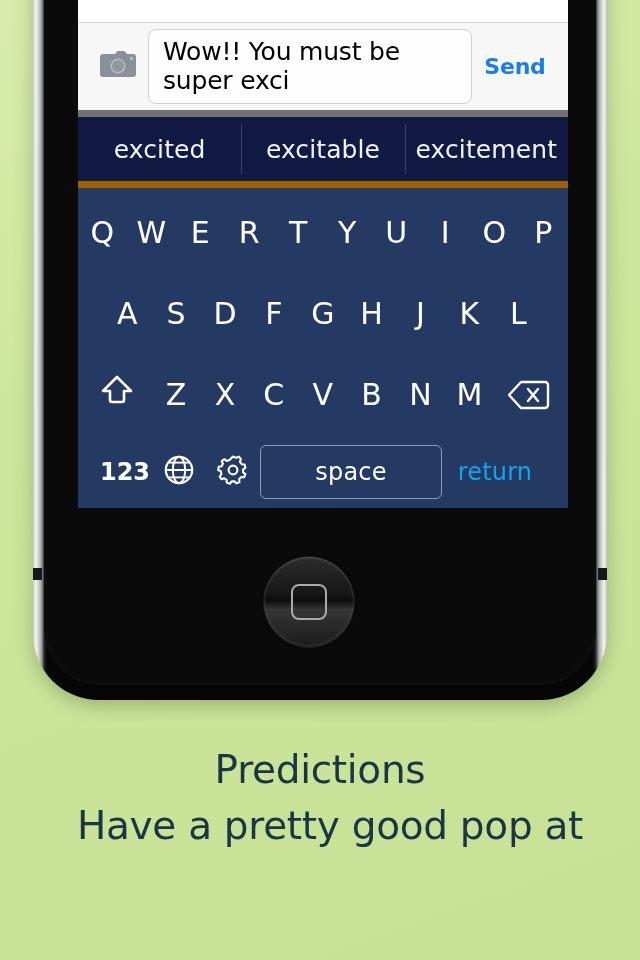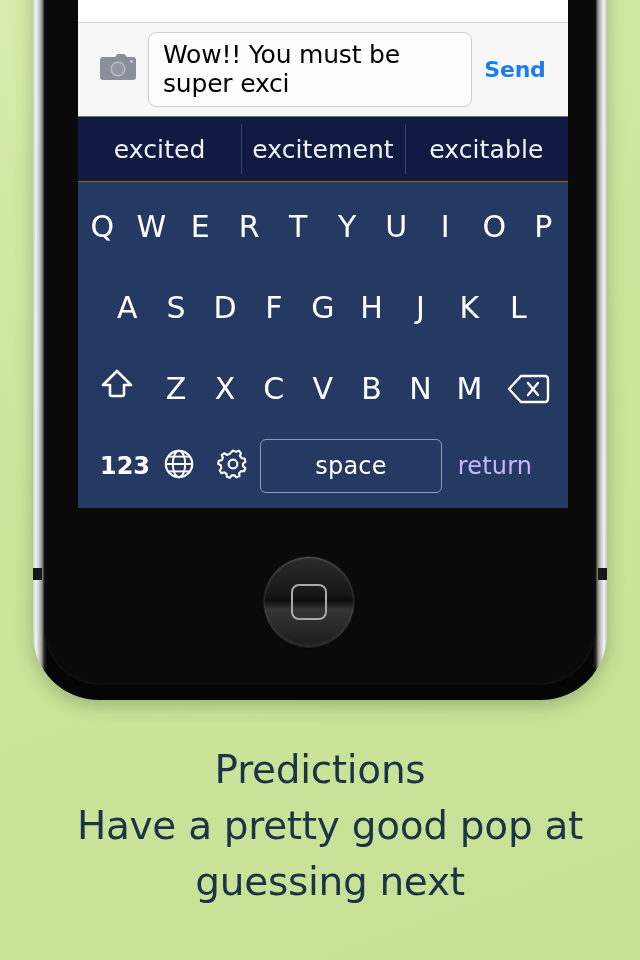--- a/index.html
+++ b/index.html
@@ -73,21 +73,21 @@
 
   
   .compose-top-white {
     height: 22px;
     background: #ffffff;
     border-bottom: 1px solid #d3d3d3;
   }
   .compose-bar {
     height: 94px;
     background: #f7f7f7;
-    border-bottom: 1px solid #737373;
+    border-bottom: 7px solid #737373;
     display: flex;
     align-items: center;
     padding: 0 10px;
     box-sizing: border-box;
   }
   .camera-btn {
     width: 60px;
     display: flex;
     align-items: center;
     justify-content: center;
@@ -116,21 +116,21 @@
     font-size: 22px;
     font-weight: bold;
     letter-spacing: -0.2px;
   }
 
   
   .prediction-bar {
     height: 64px;
     background: #111a42;
     display: flex;
-    border-bottom: 1px solid #a16207;
+    border-bottom: 7px solid #a16207;
   }
   .prediction {
     flex: 1 1 0;
     display: flex;
     align-items: center;
     justify-content: center;
     color: #f2f3f7;
     font-size: 25px;
     letter-spacing: 0.1px;
     position: relative;
@@ -211,21 +211,21 @@
     border-radius: 6px;
     color: #ffffff;
     font-size: 24px;
     display: flex;
     align-items: center;
     justify-content: center;
     letter-spacing: 0.2px;
   }
   .k-return {
     flex: 1 1 auto;
-    color: #c4b5fd;
+    color: #0ea5e9;
     font-size: 24px;
     text-align: center;
     letter-spacing: 0.2px;
   }
 
   
   .home-button {
     position: absolute;
     left: 231px;   
     top: 817px;
@@ -298,22 +298,22 @@
         </div>
 
         <div class="text-field">Wow!! You must be
 super exci</div>
 
         <div class="send-btn">Send</div>
       </div>
 
       <div class="prediction-bar">
         <div class="prediction">excited</div>
+        <div class="prediction">excitable</div>
         <div class="prediction">excitement</div>
-        <div class="prediction">excitable</div>
       </div>
 
       <div class="keyboard">
 
         <div class="kb-row row1">
           <div class="key">Q</div>
           <div class="key">W</div>
           <div class="key">E</div>
           <div class="key">R</div>
           <div class="key">T</div>
@@ -392,16 +392,15 @@
     </div>
 
     <div class="home-button">
       <div class="home-square"></div>
     </div>
   </div>
 
   <div class="caption">
     <div class="caption-title">Predictions</div>
     <div class="caption-sub">Have a pretty good pop at</div>
-    <div class="caption-sub">guessing next</div>
   </div>
 
 </div>
 
 </body></html>

